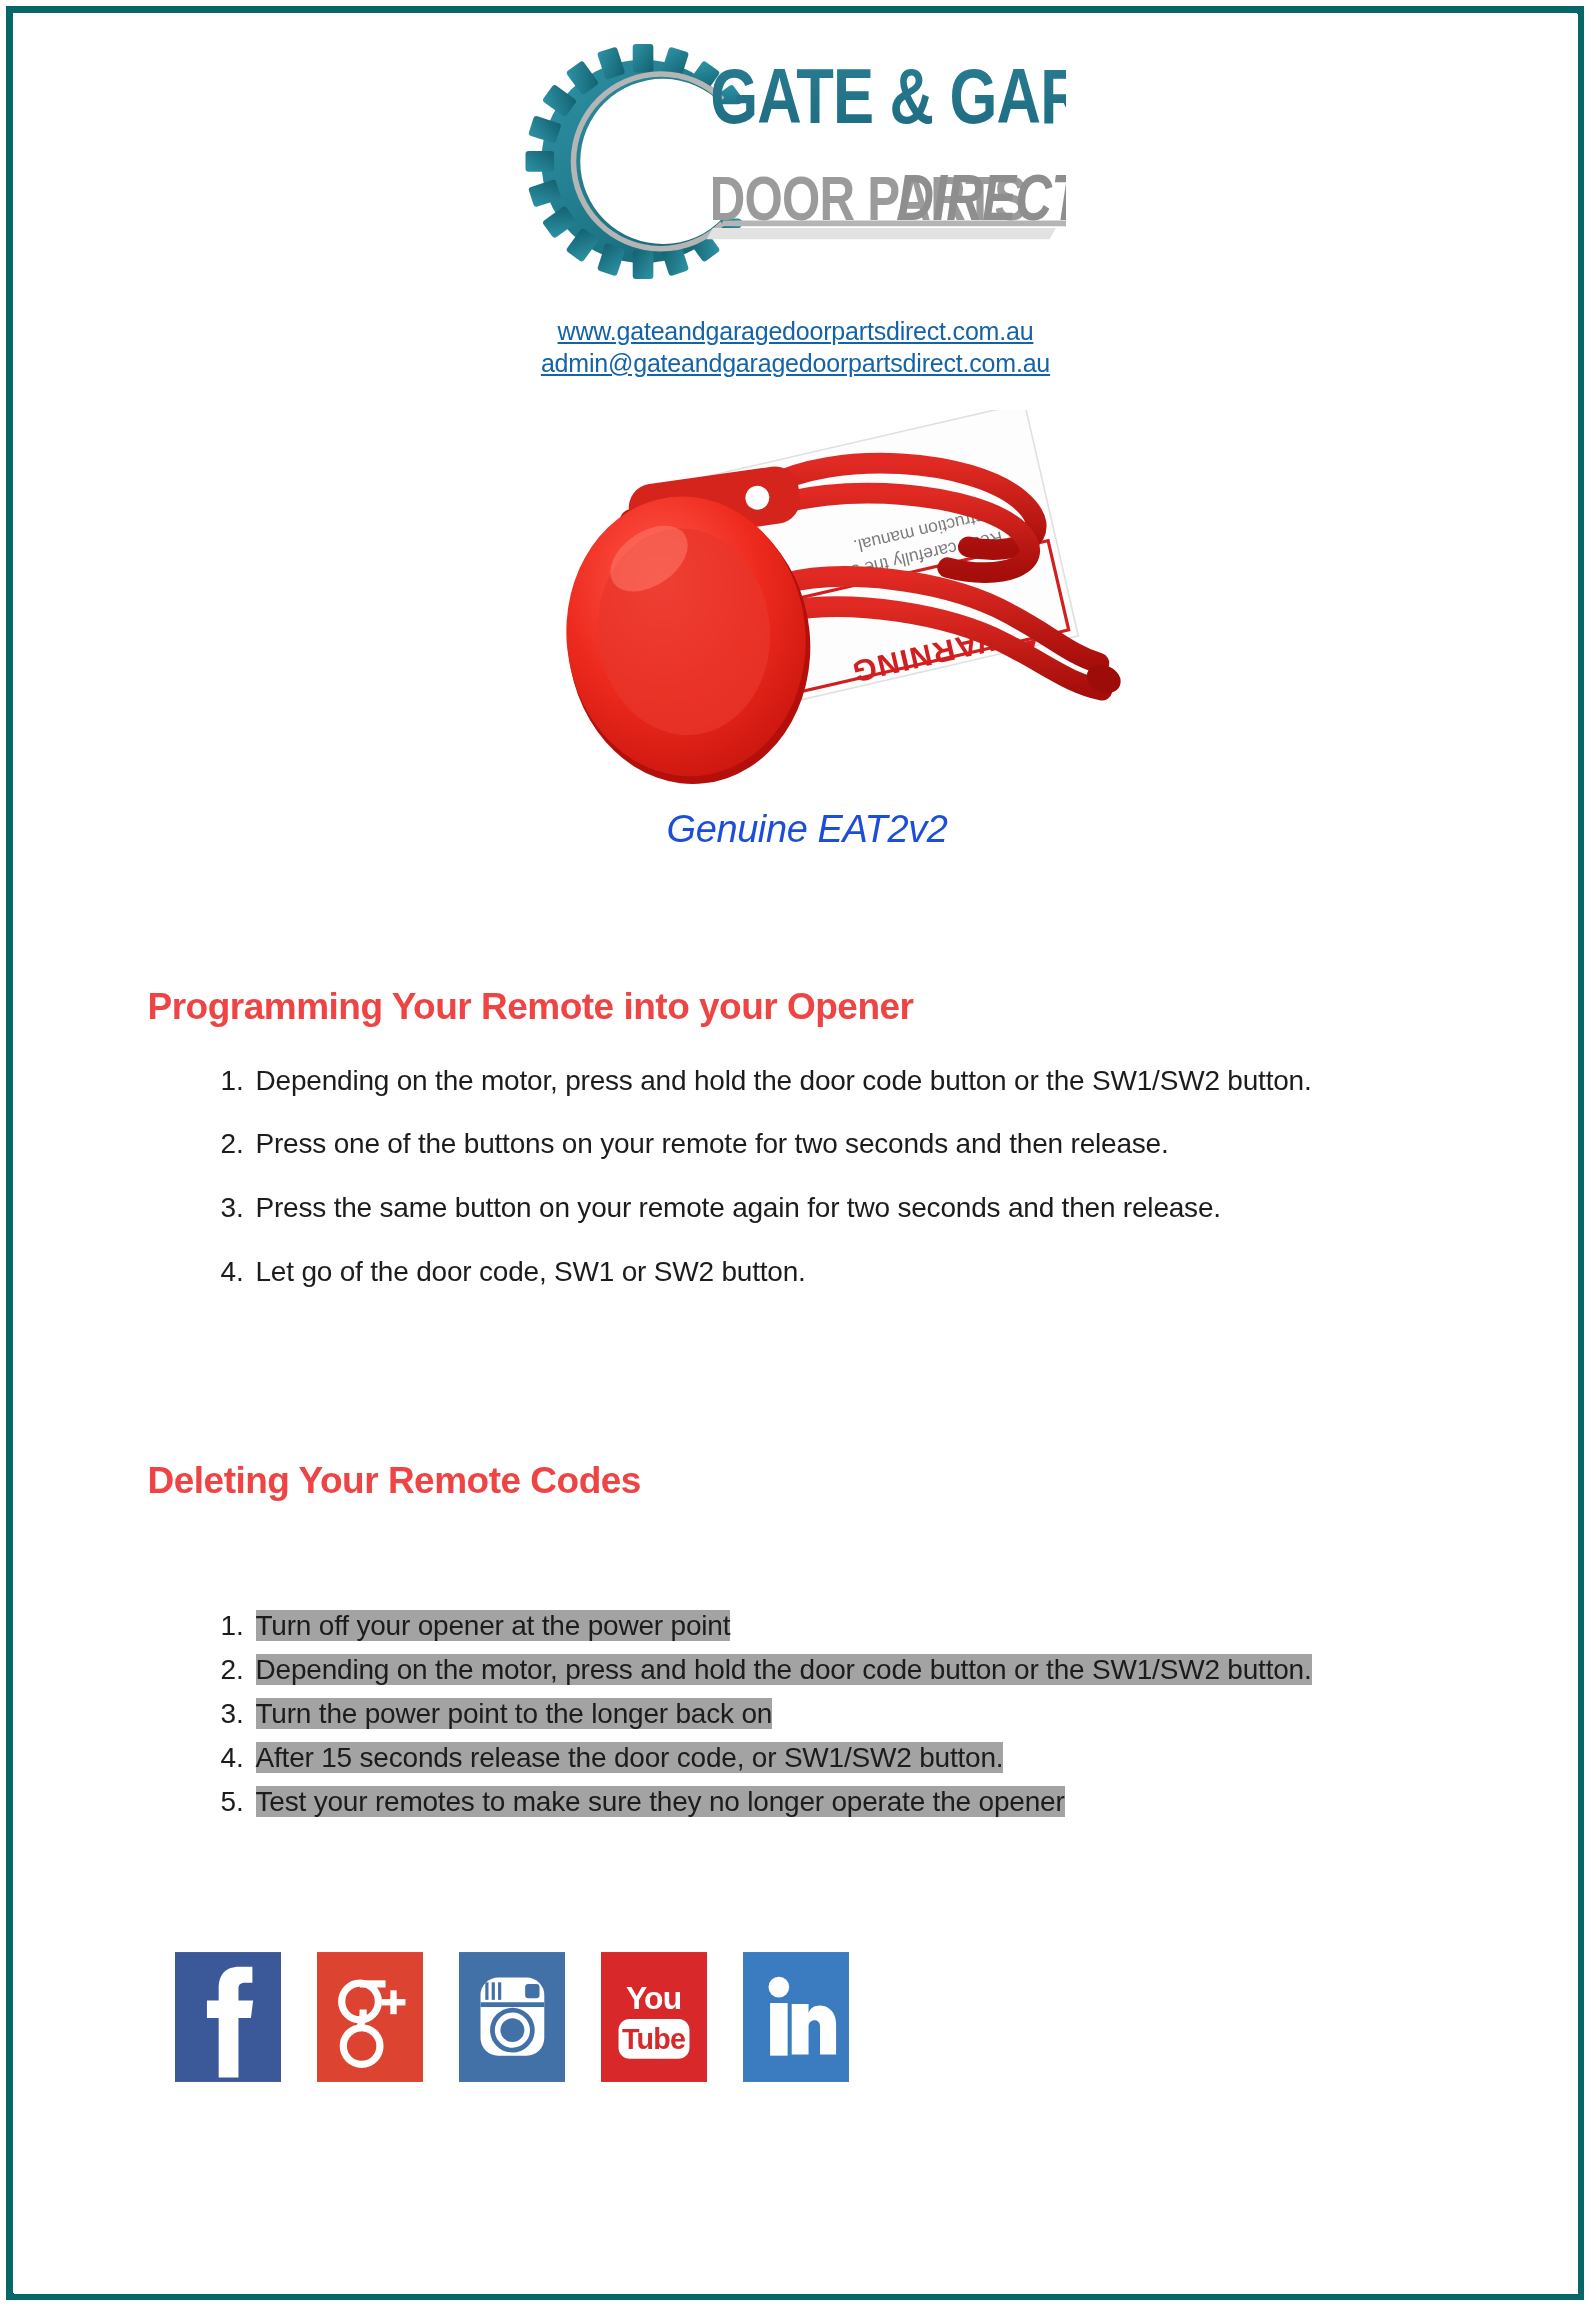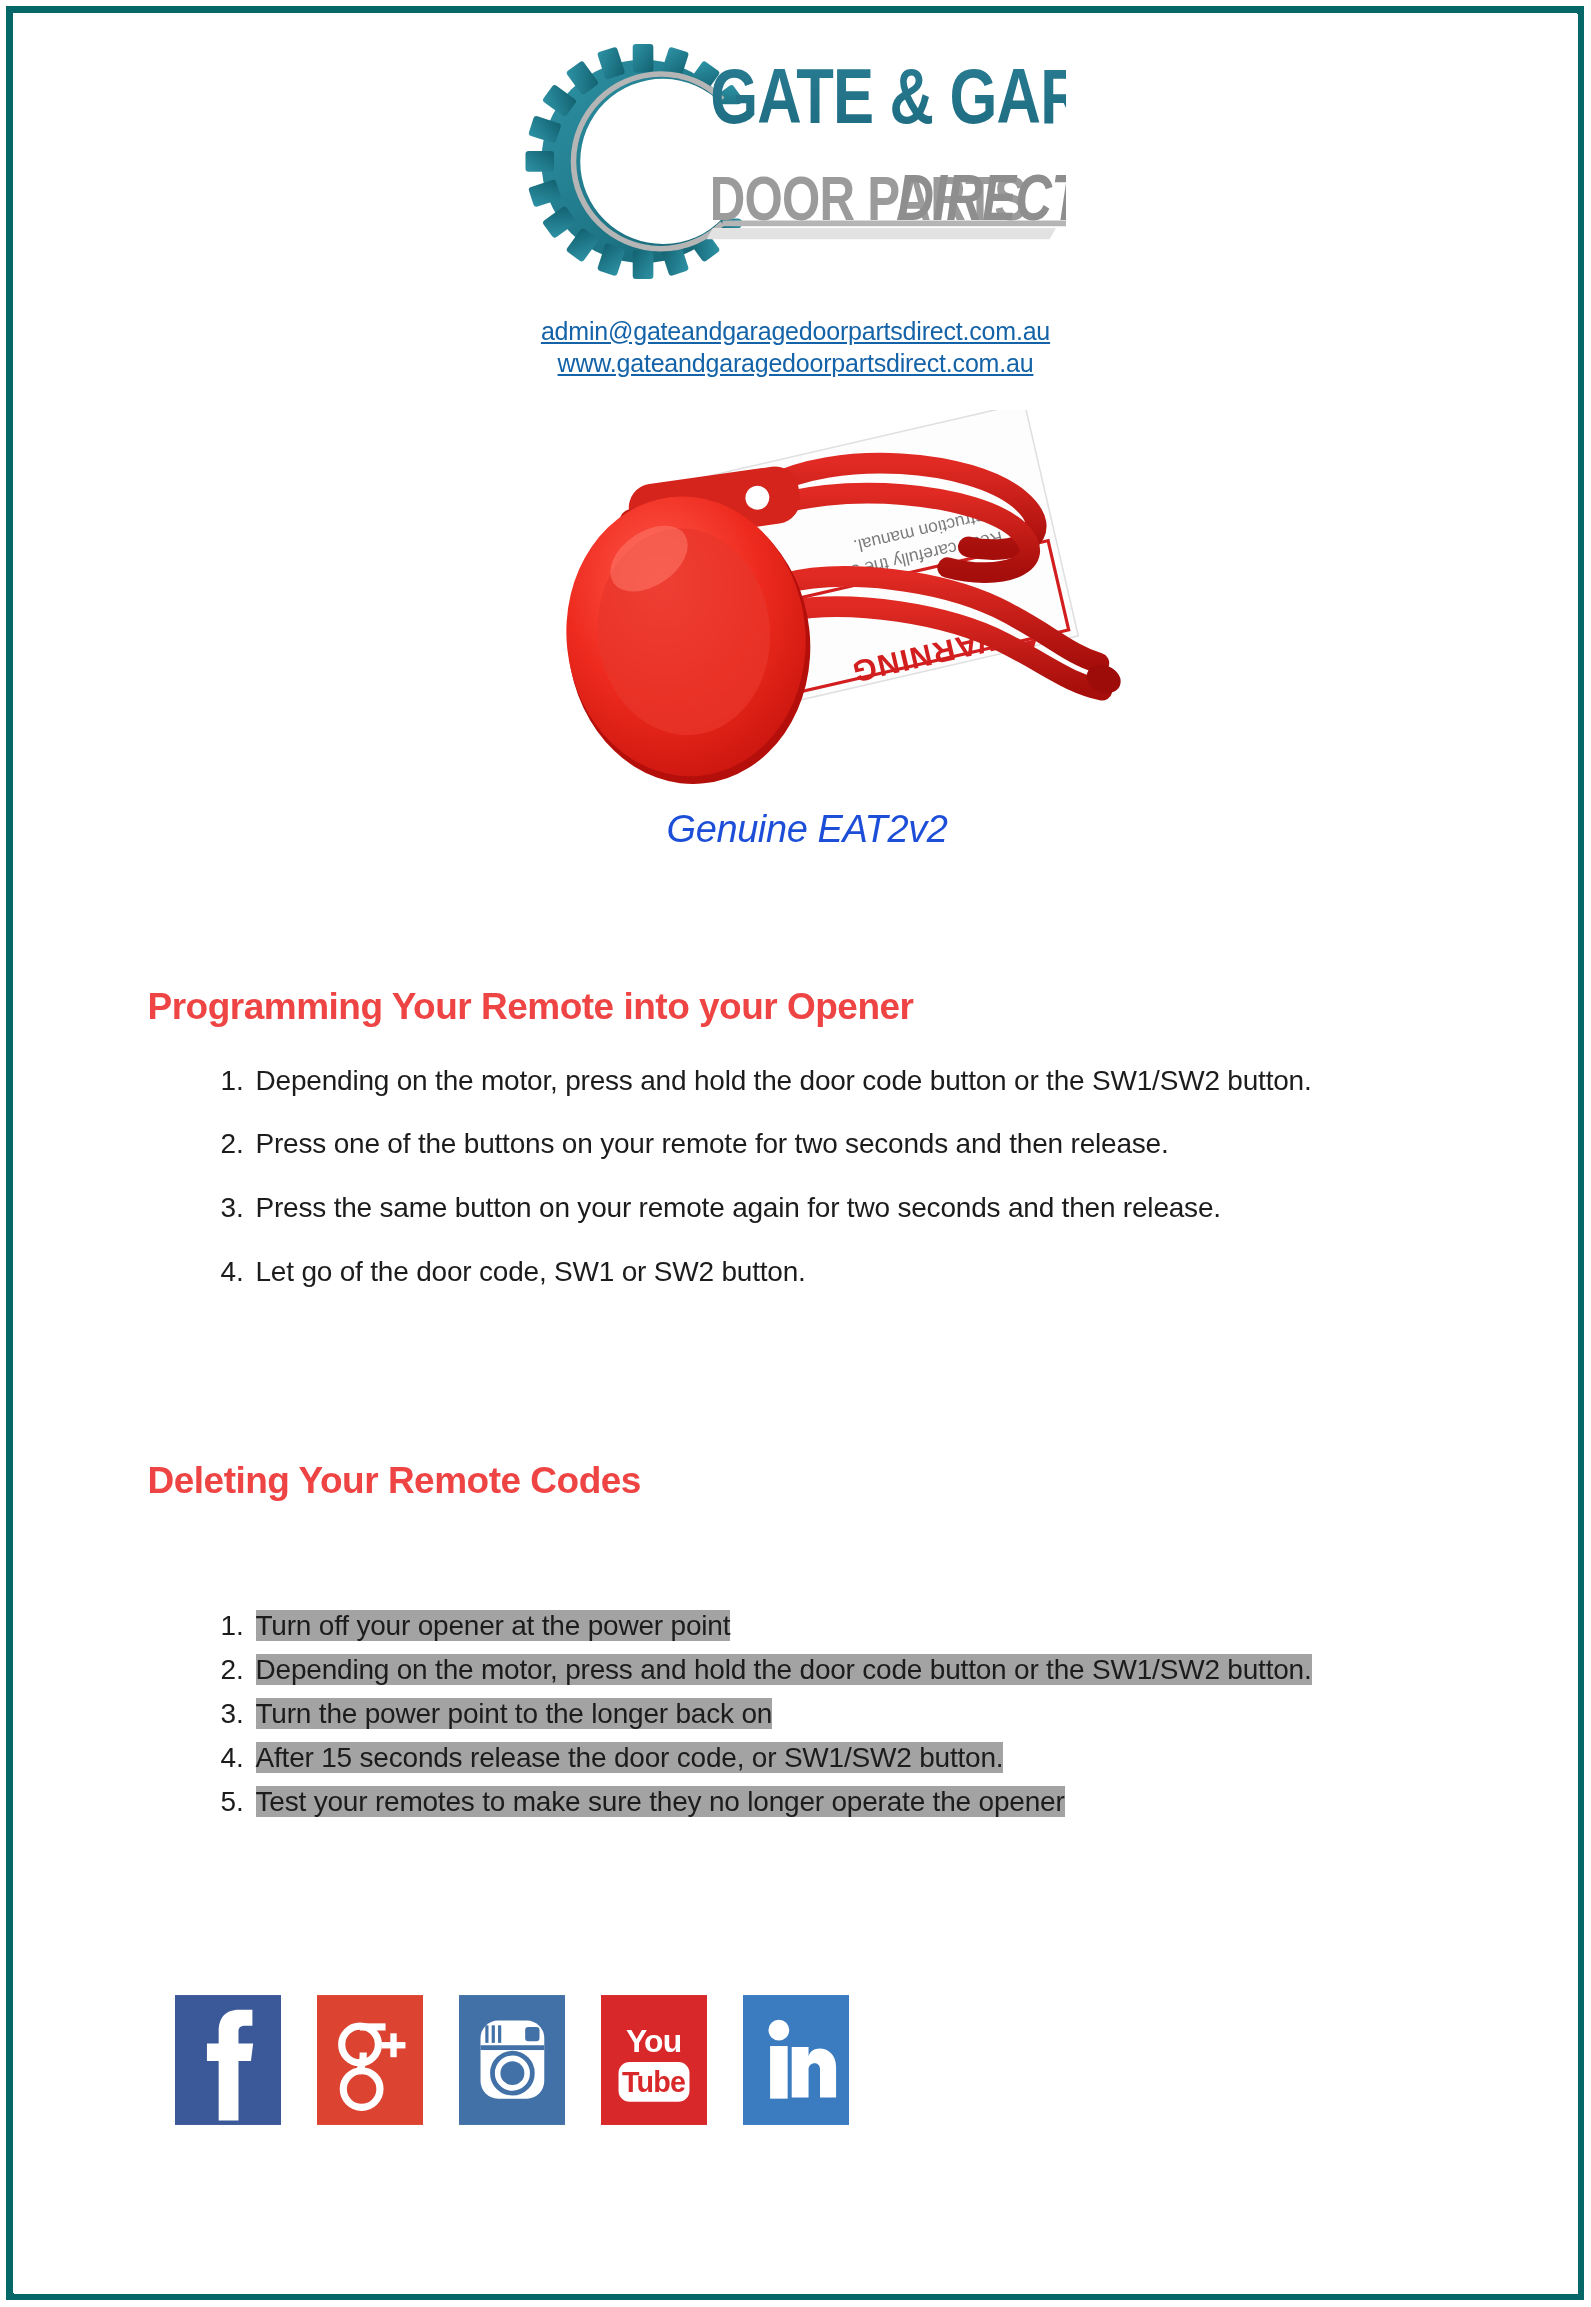--- a/index.html
+++ b/index.html
@@ -152,21 +152,21 @@
   #list-delete li .txt {
     background: #a3a3a3;
     box-decoration-break: clone;
     -webkit-box-decoration-break: clone;
   }
 
   
   .social {
     position: absolute;
     left: 161px;
-    top: 1981px;
+    top: 1938px;
     display: flex;
     gap: 36px;
   }
   .social-icon {
     width: 106px;
     height: 130px;
     position: relative;
     display: block;
   }
   .social-icon svg { display: block; width: 106px; height: 130px; }
@@ -231,22 +231,22 @@
           <text x="232" y="240" font-family="'Liberation Sans', sans-serif" font-size="62" font-weight="bold" fill="#9B9B9B" letter-spacing="-1" transform="scale(1.00,1.26) translate(0,-48)">DOOR PARTS</text>
 
           <text x="468" y="240" font-family="'Liberation Sans', sans-serif" font-size="64" font-weight="bold" fill="#8E8E8E" font-style="italic" letter-spacing="-1" transform="scale(1.00,1.26) translate(0,-48)">DIRECT</text>
 
           <path d="M 236 252 L 668 252 L 660 266 L 228 266 Z" fill="#E2E2E2"></path>
         </svg>
       </div>
     </div>
 
     <div class="links">
+      <a class="link" href="#">www.gateandgaragedoorpartsdirect.com.au</a>
       <a class="link" href="#">admin@gateandgaragedoorpartsdirect.com.au</a>
-      <a class="link" href="#">www.gateandgaragedoorpartsdirect.com.au</a>
     </div>
 
     <div class="product">
       <svg width="691" height="406" viewBox="0 0 868 510" xmlns="http://www.w3.org/2000/svg">
         <defs>
           <radialGradient id="capGrad" cx="42%" cy="30%" r="75%">
             <stop offset="0%" stop-color="#FF5A4C"></stop>
             <stop offset="55%" stop-color="#EE2A1E"></stop>
             <stop offset="100%" stop-color="#C9150E"></stop>
           </radialGradient>

